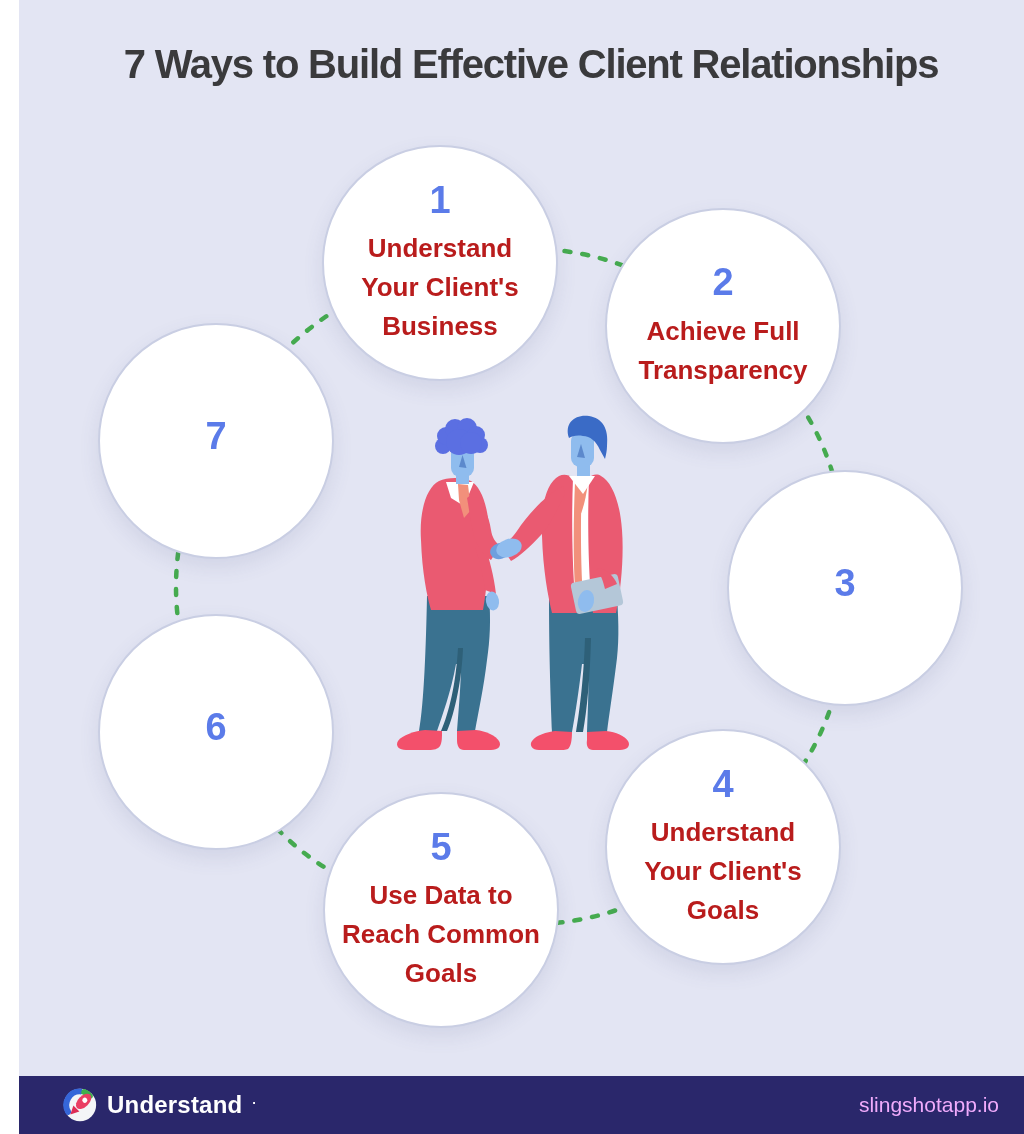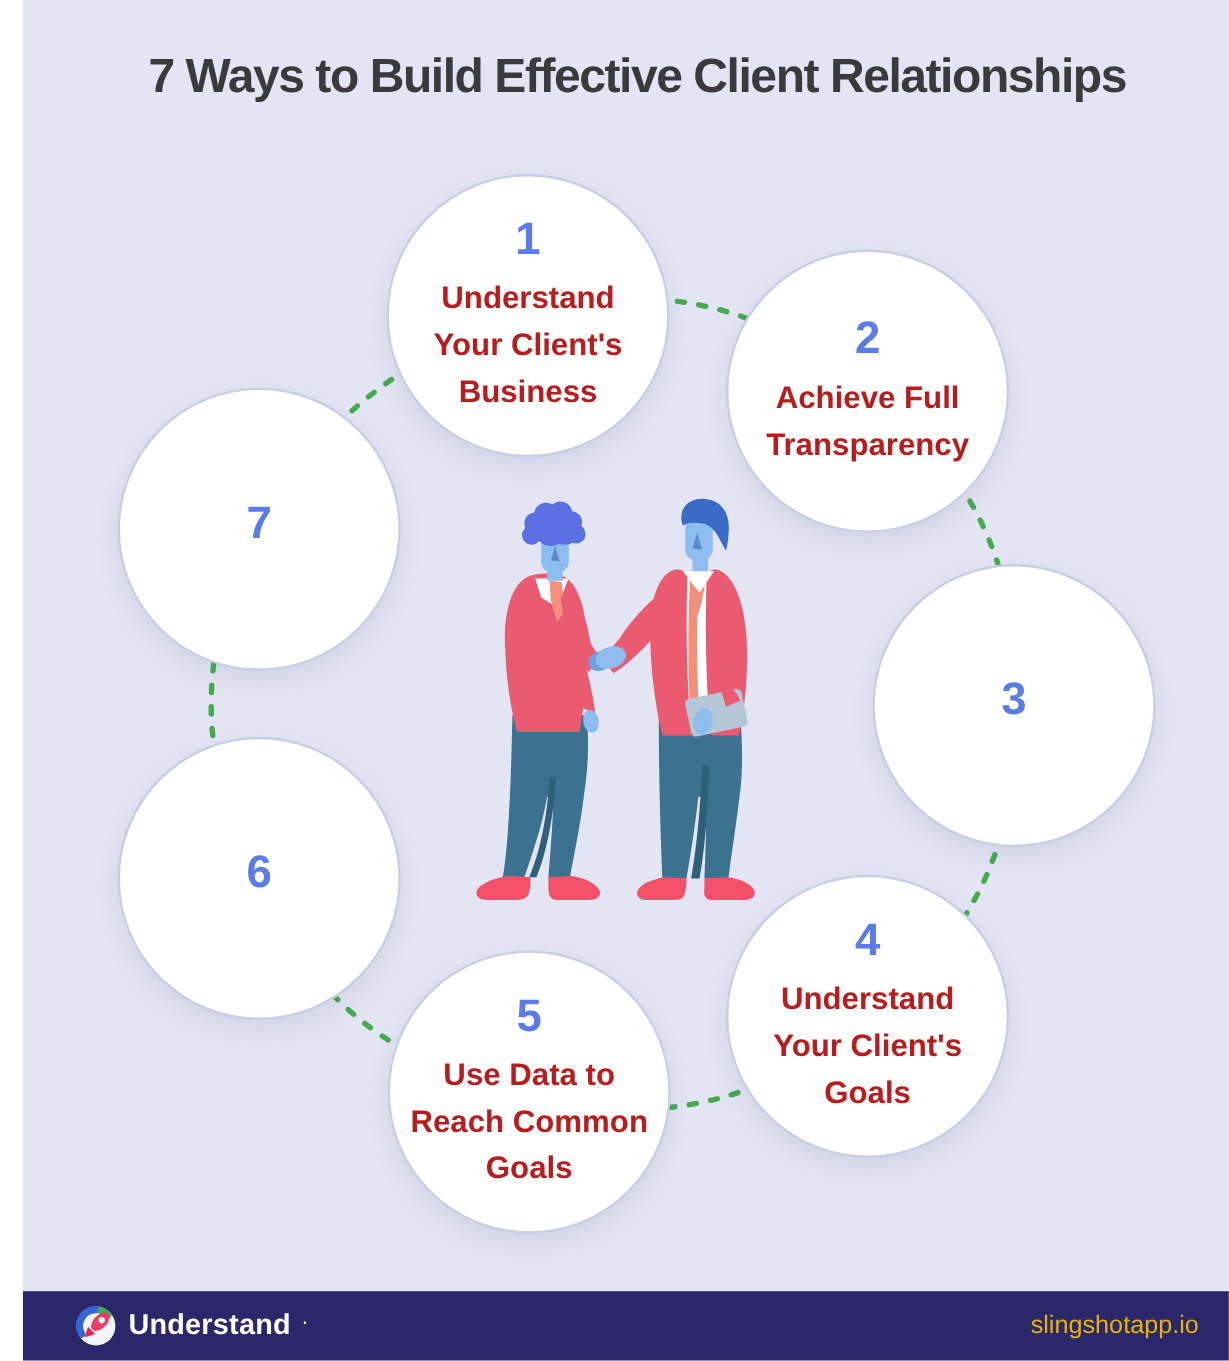--- a/index.html
+++ b/index.html
@@ -33,21 +33,21 @@
   .illustration{position:absolute;left:360px;top:398px;z-index:3;}
 
   .footer{
     position:absolute;left:0;bottom:0;width:1024px;height:58px;
     background:#2A276B;display:flex;align-items:center;justify-content:space-between;
     padding:0 44px;box-sizing:border-box;z-index:4;
   }
   .brand{display:flex;align-items:center;gap:10px;}
   .brand-name{color:#FFFFFF;font-size:24px;font-weight:700;letter-spacing:0.2px;position:relative;}
   .brand-mark{color:#FFFFFF;font-size:13px;font-weight:700;vertical-align:top;line-height:1;position:relative;top:-3px;}
-  .site{color:#eab308;font-size:21px;font-weight:400;}
+  .site{color:#f0abfc;font-size:21px;font-weight:400;}
 </style>
 </head>
 <body>
 
 <div class="stage">
 
   <h1 class="title">7 Ways to Build Effective Client Relationships</h1>
 
   <svg class="connectors" width="1024" height="1134" viewBox="0 0 1024 1134">
     <g fill="none" stroke="#45AB4F" stroke-width="4.5" stroke-dasharray="6 12" stroke-linecap="round">

